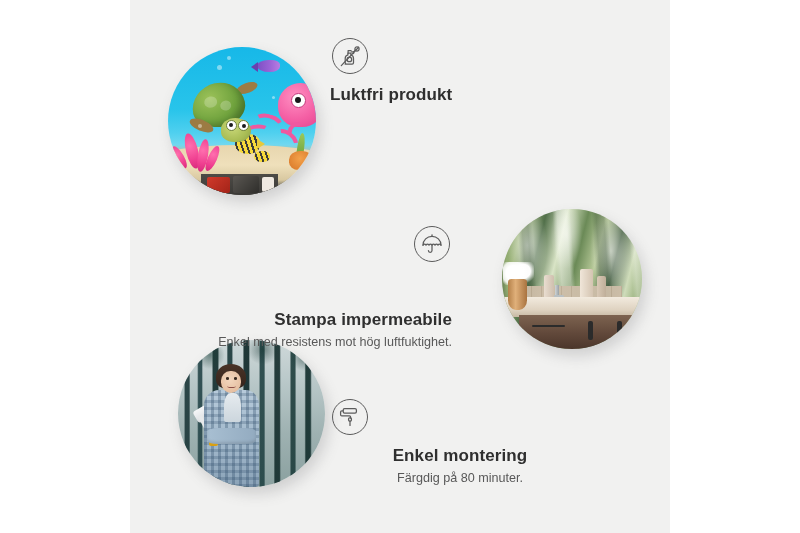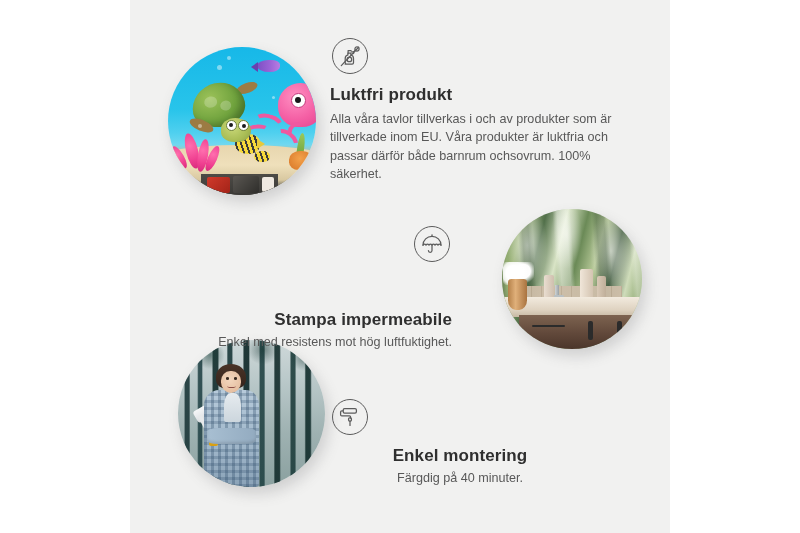--- a/index.html
+++ b/index.html
@@ -430,21 +430,20 @@
         <path d="M7.2 20.2h6.9c.8 0 1.4-.6 1.4-1.4v-4.3c0-1.7-1.1-3.1-2.6-3.6V9.1H9.9v1.8c-1.6.5-2.7 1.9-2.7 3.6v4.3c0 .8.6 1.4 1.4 1.4z"></path>
         <path d="M10.1 9.1V6.6h3"></path>
         <path d="M13.4 7.9h2.3l1.6-1.7"></path>
         <circle cx="19" cy="5" r="2.1"></circle>
         <path d="M15.6 7.9v1.6"></path>
         <circle cx="11.4" cy="15.4" r="2.3"></circle>
         <path d="M3.3 21.6L20.6 3.2"></path>
       </svg>
     </div>
     <div class="f-title">Luktfri produkt</div>
-    <div class="f-body">Alla våra tavlor tillverkas i och av produkter som är tillverkade inom EU. Våra produkter är luktfria och passar därför både barnrum ochsovrum. 100% säkerhet.</div>
   </div>
 
   <div class="feature" id="feature-waterproof">
     <div class="f-icon">
       <svg width="24" height="24" viewBox="0 0 24 24" fill="none" stroke="#5c5c5c" stroke-width="1.25" stroke-linecap="round" stroke-linejoin="round">
         <path d="M3 13.2C3 8.3 7 4.3 12 4.3s9 4 9 8.9"></path>
         <path d="M3 13.2c.9-1.3 2.1-1.3 3 0 .9-1.3 2.1-1.3 3 0 .9-1.3 2.1-1.3 3 0 .9-1.3 2.1-1.3 3 0 .9-1.3 2.1-1.3 3 0 .9-1.3 2.1-1.3 3 0"></path>
         <path d="M12 4.3V2.8"></path>
         <path d="M12 13.2v5.4c0 1-.8 1.8-1.8 1.8S8.4 19.6 8.4 18.6"></path>
       </svg>
@@ -456,16 +455,16 @@
   <div class="feature" id="feature-easy">
     <div class="f-icon">
       <svg width="24" height="24" viewBox="0 0 24 24" fill="none" stroke="#5c5c5c" stroke-width="1.25" stroke-linecap="round" stroke-linejoin="round">
         <rect x="5.2" y="3.6" width="13.2" height="4.6" rx="1.4"></rect>
         <path d="M5.2 5.9H3.8c-.7 0-1.2.6-1.2 1.2v2.6c0 .7.6 1.2 1.2 1.2h7.6c.7 0 1.2.6 1.2 1.2v1"></path>
         <rect x="10.6" y="12.9" width="2.8" height="3.1" rx=".9"></rect>
         <path d="M12 16v4.4"></path>
       </svg>
     </div>
     <div class="f-title">Enkel montering</div>
-    <div class="f-body">Färgdig på 40 minuter.</div>
+    <div class="f-body">Färgdig på 80 minuter.</div>
   </div>
 
 </div>
 
 </body></html>

